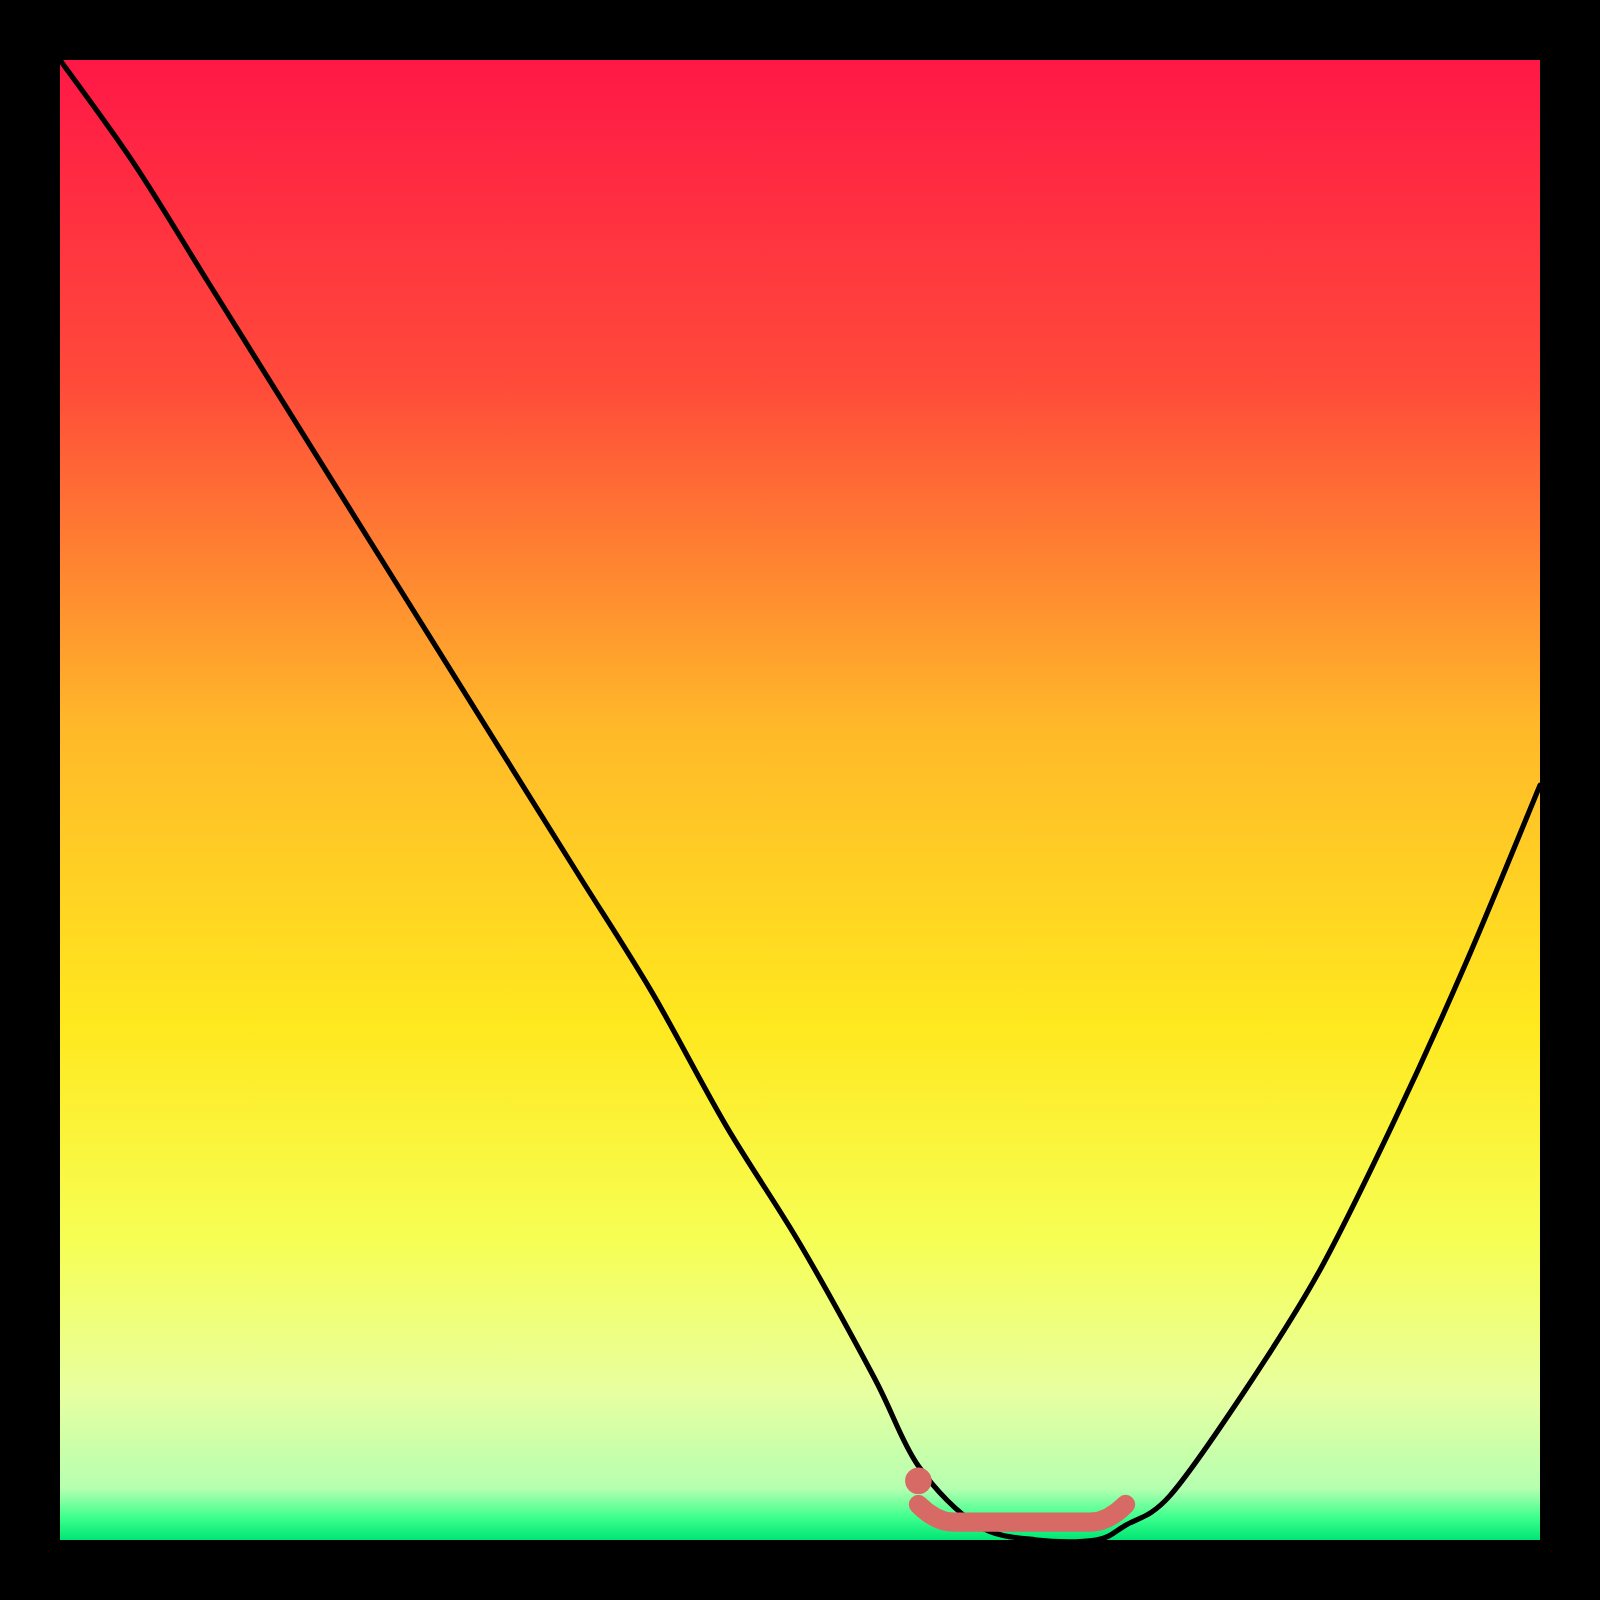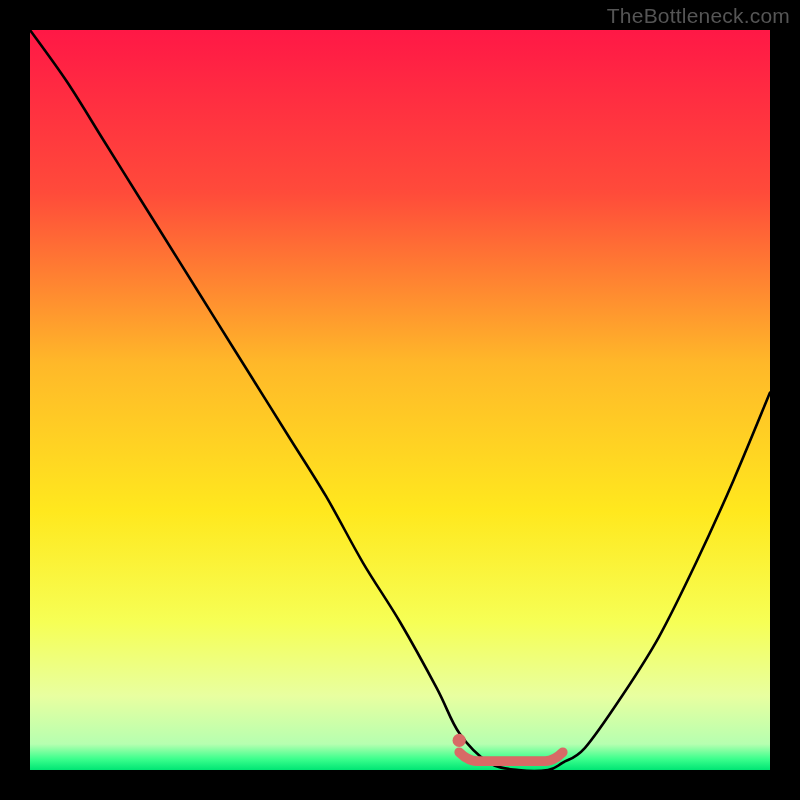--- a/index.html
+++ b/index.html
@@ -48,21 +48,20 @@
     width: 100%;
     height: 100%;
     overflow: visible;
   }
 </style>
 </head>
 <body>
 
 <div class="frame">
 
-  <div class="watermark">TheBottleneck.com</div>
 
   <div class="plot">
 
     <svg class="gradient" viewBox="0 0 100 100" preserveAspectRatio="none">
       <defs>
         <linearGradient id="bg" x1="0" y1="0" x2="0" y2="1">
             <stop offset="0%" stop-color="#ff1846"></stop>
             <stop offset="22%" stop-color="#ff4b3a"></stop>
             <stop offset="45%" stop-color="#ffb829"></stop>
             <stop offset="65%" stop-color="#ffe81e"></stop>

